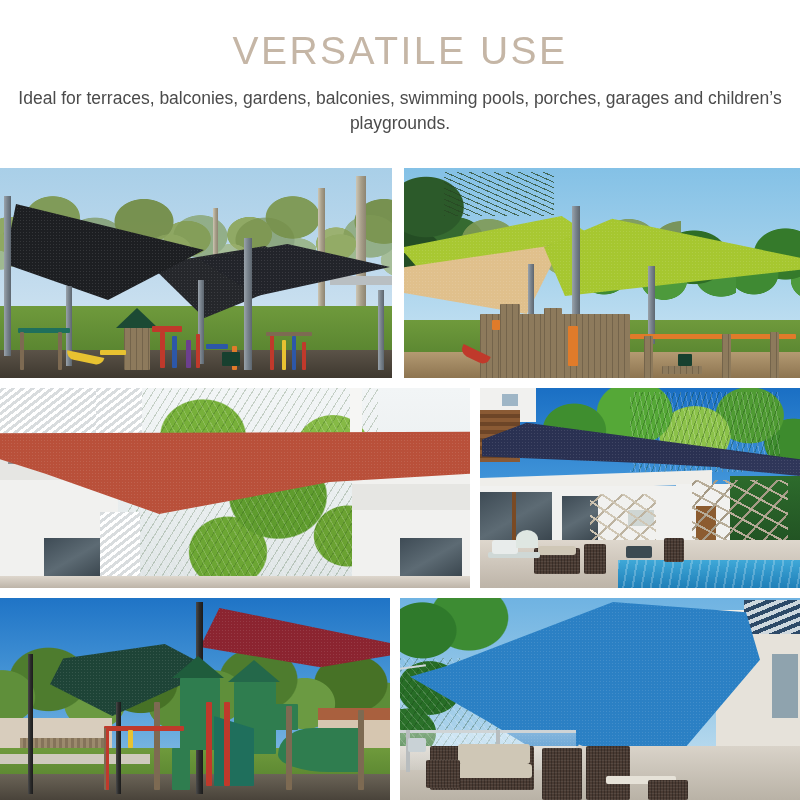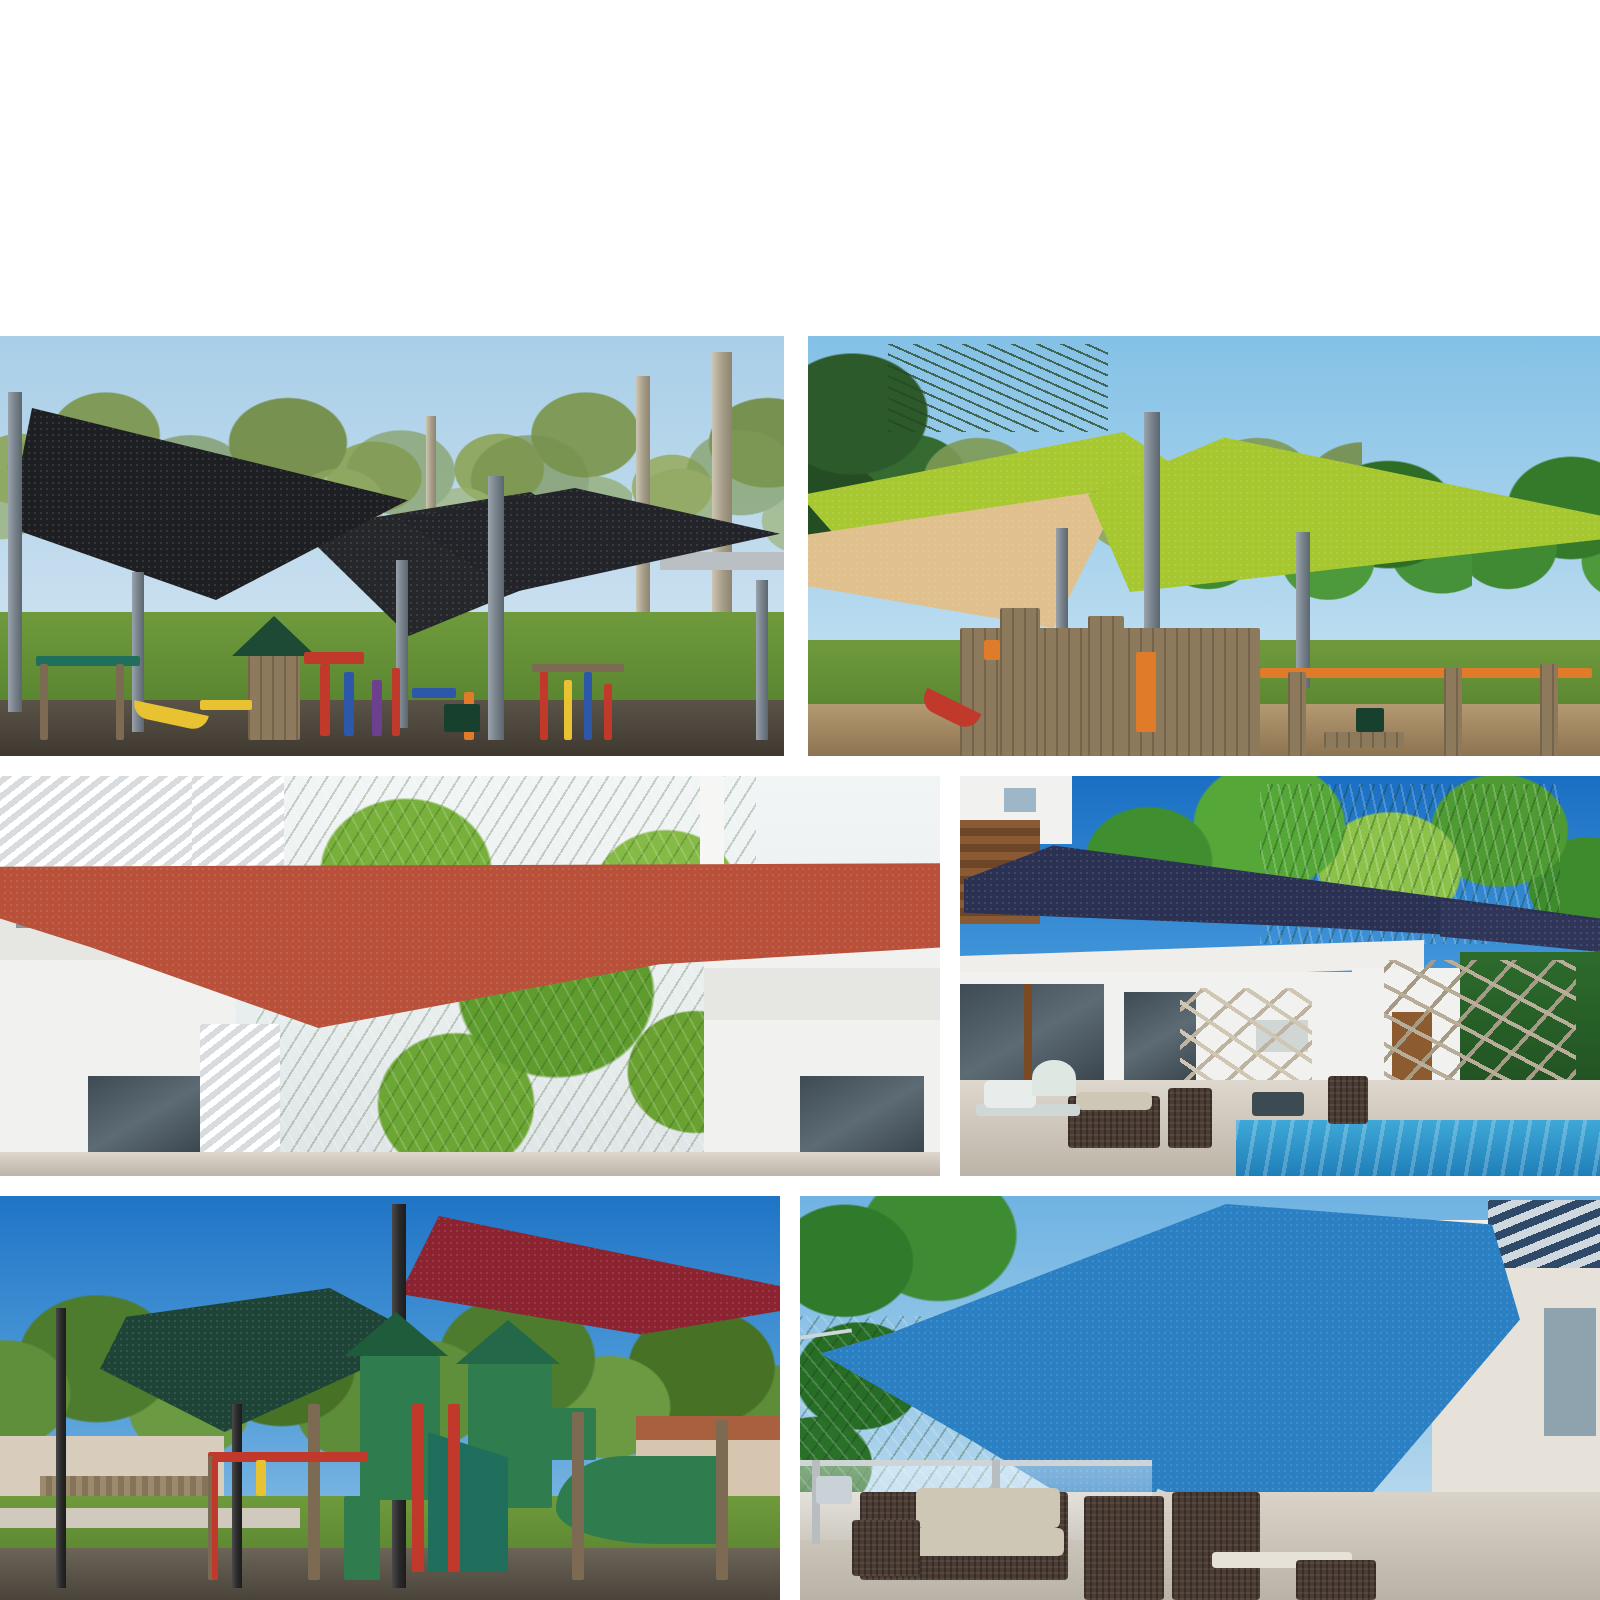--- a/index.html
+++ b/index.html
@@ -107,20 +107,24 @@
     background-image:repeating-linear-gradient(90deg,rgba(0,0,0,.18) 0 1px,transparent 1px 6px); }
   .roofcone { position:absolute; background:#1c4a34;
     clip-path:polygon(50% 0,100% 100%,0 100%); }
   .slide { position:absolute; border-radius:0 0 8px 8px; }
 </style>
 </head>
 <body>
 
 <div class="page">
 
+  <div class="header">
+    <div class="title">VERSATILE USE</div>
+    <div class="subtitle">Ideal for terraces, balconies, gardens, balconies, swimming pools, porches, garages and children’s playgrounds.</div>
+  </div>
 
   <div class="collage">
 
     <div class="panel p1">
       <div class="scene">
         <div class="sky sky-pale"></div>
 
         <div class="treeline euc" style="top:-6px;height:132px;opacity:.97"></div>
         <div class="treeline euc" style="top:18px;height:120px;opacity:.65;background-size:170px 100%"></div>
 

